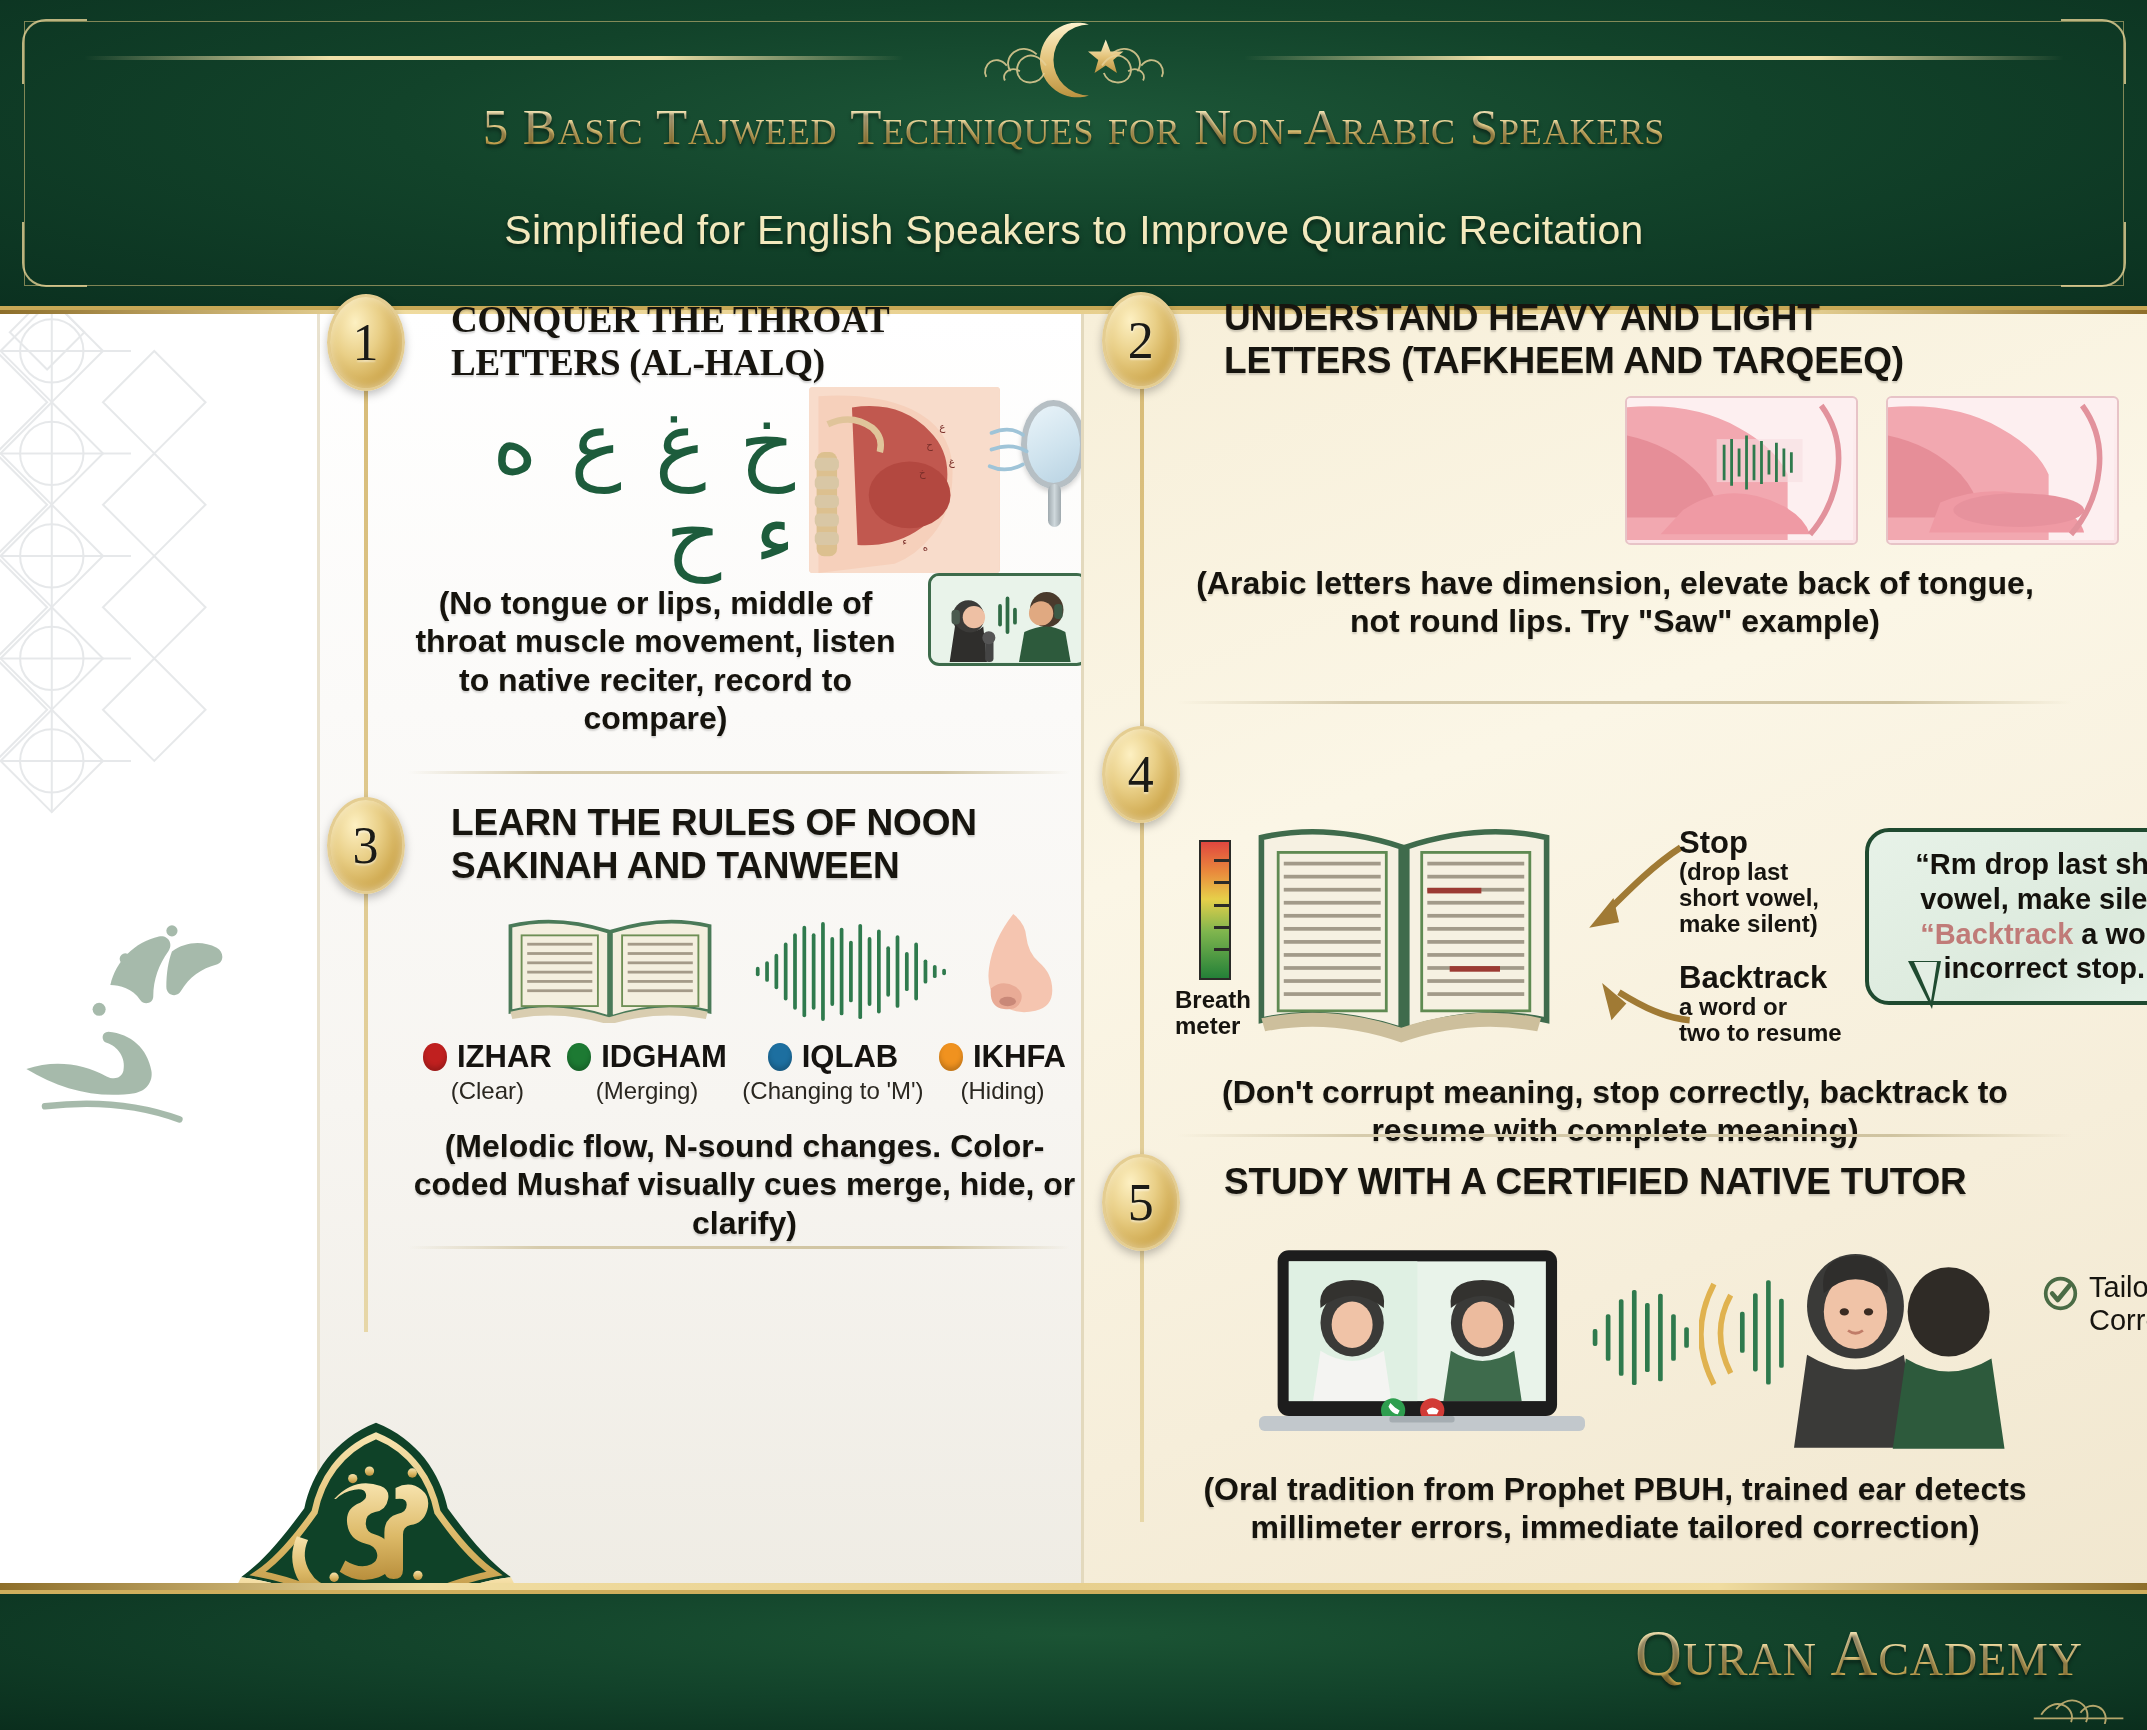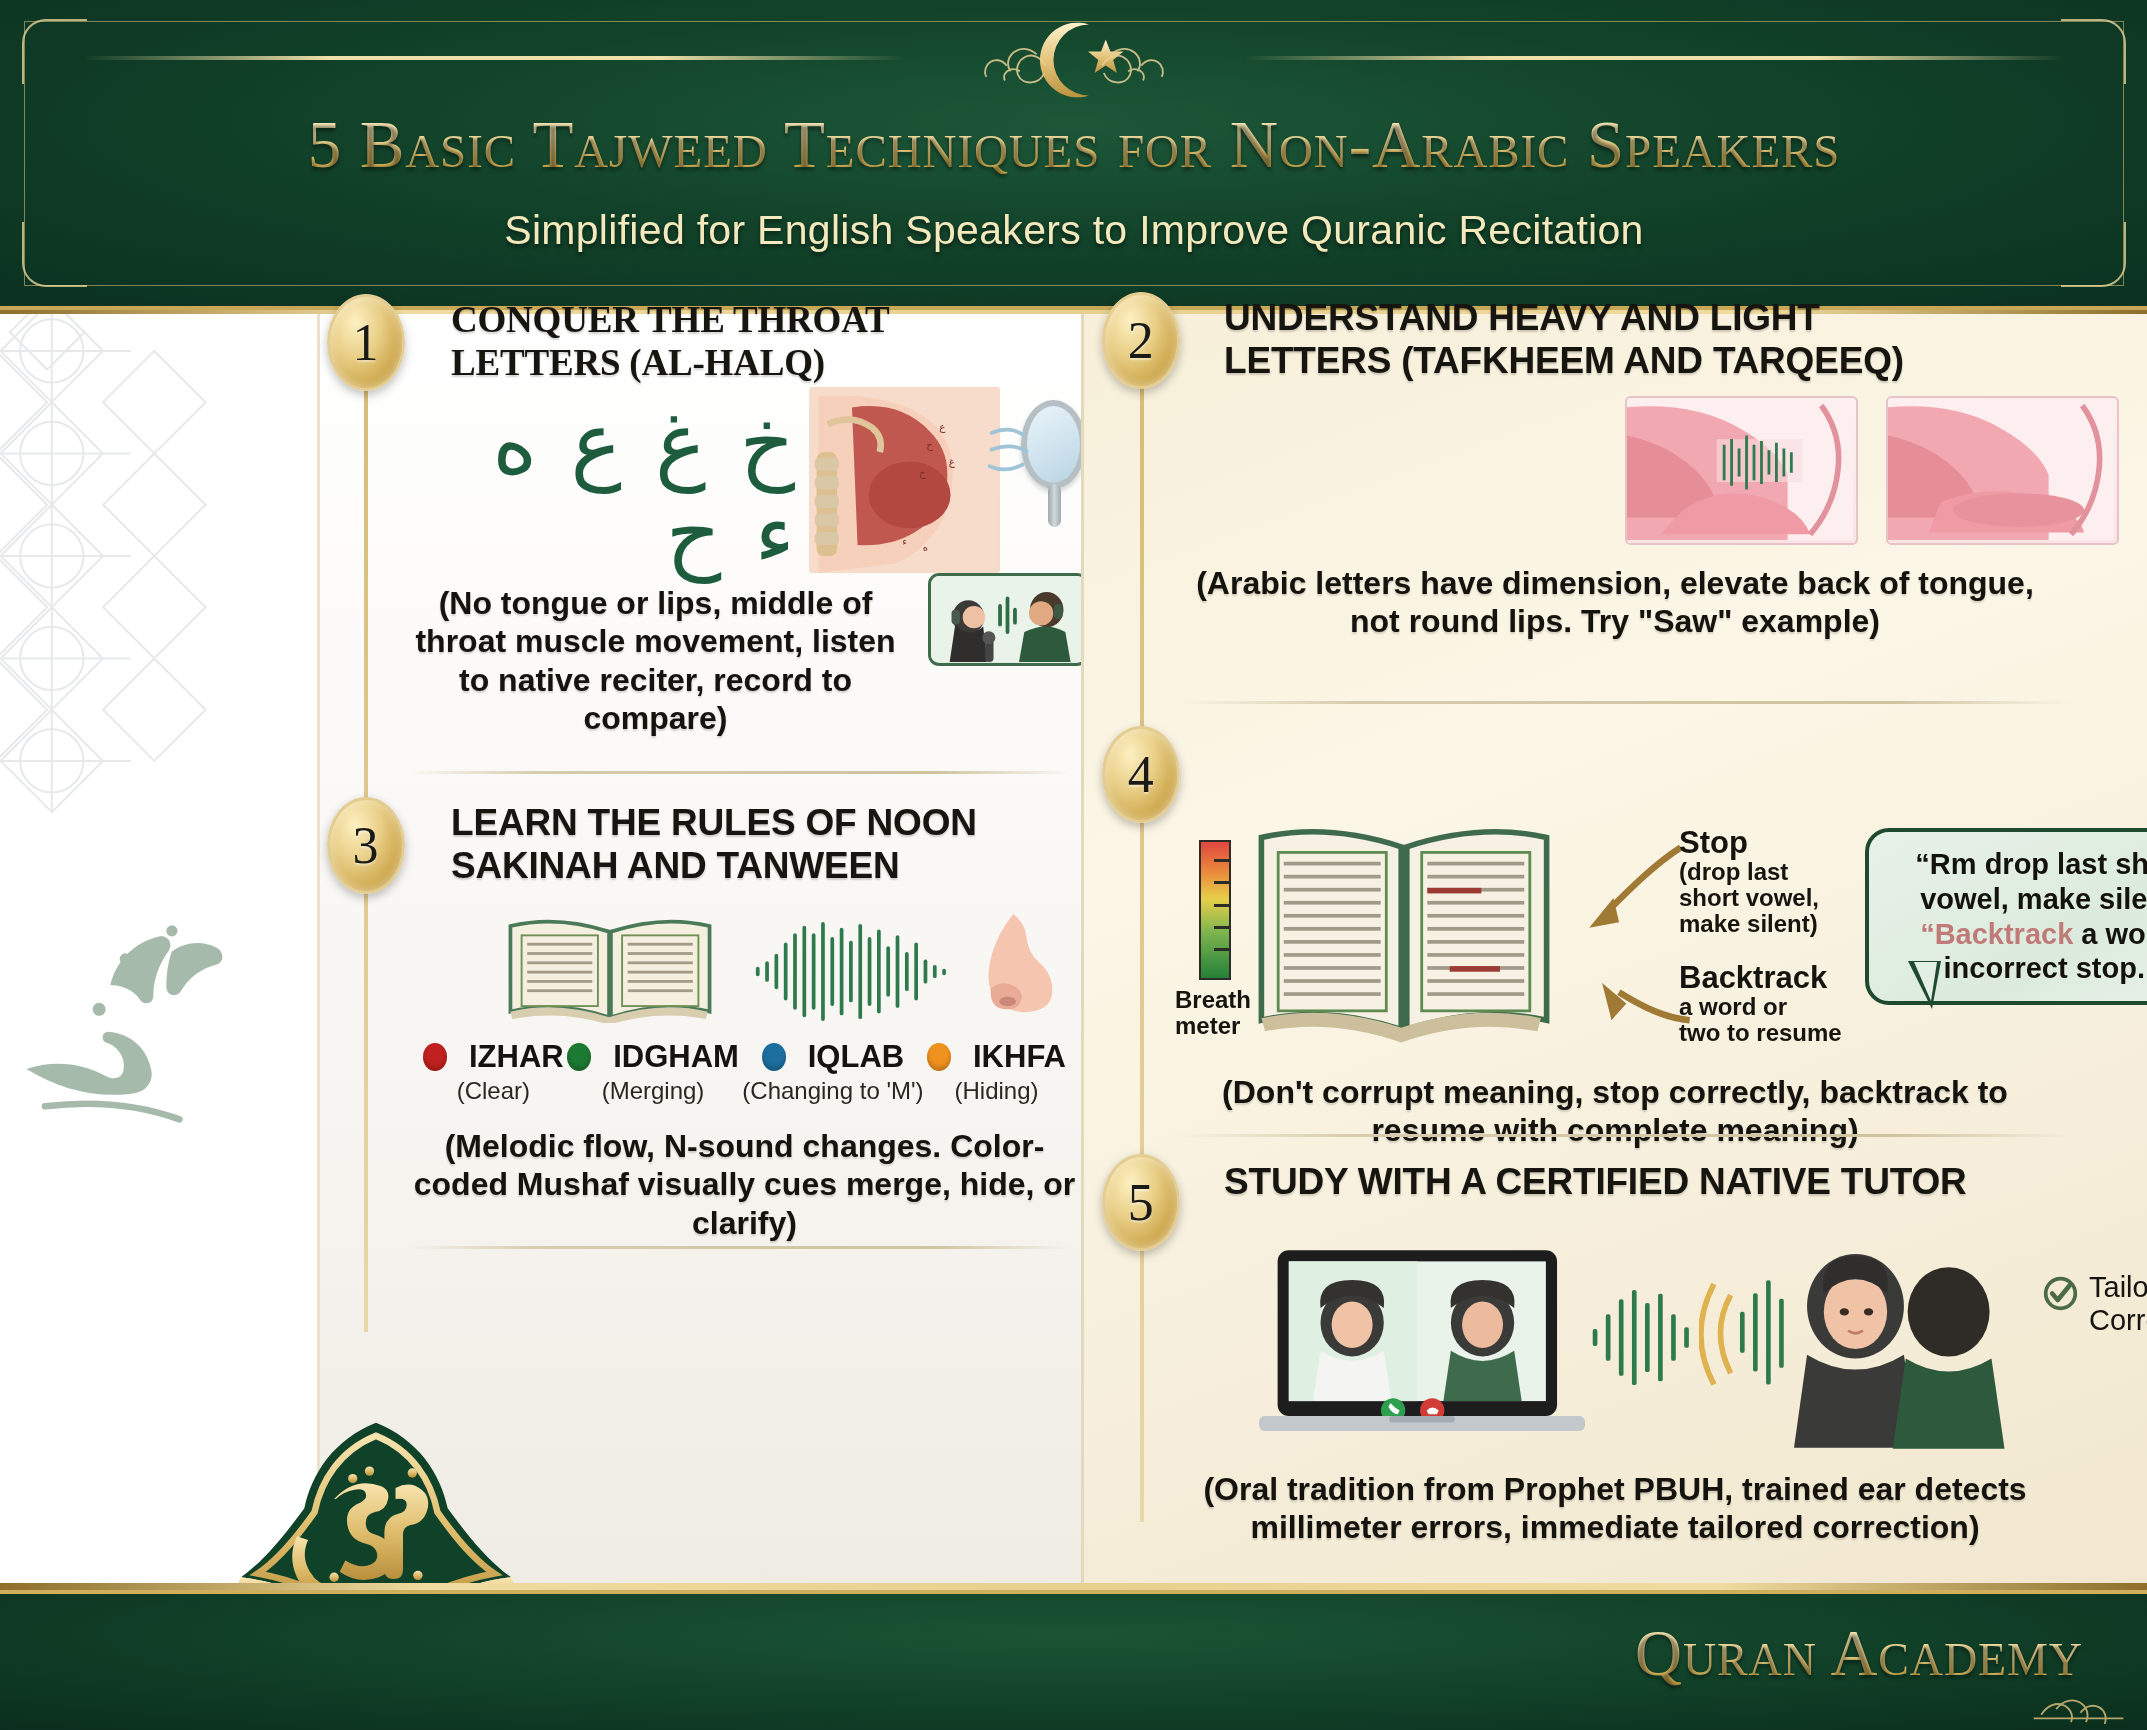--- a/index.html
+++ b/index.html
@@ -45,24 +45,24 @@
   }
   .rule-l{ left:84px; width:820px; }
   .rule-r{ right:84px; width:820px; }
 
   .crest{
     position:absolute; left:50%; top:17px; transform:translateX(-50%);
     width:336px; height:86px;
   }
 
   .title{
-    position:absolute; left:0; right:0; top:111px;
+    position:absolute; left:0; right:0; top:102px;
     text-align:center;
     font-family:"Liberation Serif", serif;
-    font-size:67px; line-height:1;
+    font-size:51px; line-height:1;
     letter-spacing:0.9px;
     font-weight:400;
     background:linear-gradient(180deg,#fdf3cf 0%,#f2dc9e 38%,#d9b85f 70%,#c49c40 100%);
     -webkit-background-clip:text; background-clip:text; color:transparent;
     text-shadow:0 2.8px 3.7px rgba(0,0,0,.45);
     font-variant:small-caps;
   }
   .subtitle{
     position:absolute; left:0; right:0; top:207px;
     text-align:center;
@@ -171,21 +171,21 @@
 
   
   .lipbox{
     background:linear-gradient(180deg,#fdeff0,#fbe3e6);
     border:2.8px solid #e7c3c7; border-radius:5.6px;
   }
 
   
   .legend{ position:absolute; display:flex; gap:0; }
   .leg-item{ text-align:center; }
-  .leg-top{ display:flex; align-items:center; justify-content:center; gap:22px; }
+  .leg-top{ display:flex; align-items:center; justify-content:center; gap:10px; }
   .dot{ width:24px; height:28px; border-radius:50%; display:inline-block; box-shadow:inset 0 -3.7px 5.6px rgba(0,0,0,.2); }
   .leg-name{ font-size:31px; font-weight:bold; color:#151310; }
   .leg-sub{ font-size:24px; color:#2a2720; margin-top:1.9px; }
 
   
   .meter{
     position:absolute; width:32px; height:140px;
     background:linear-gradient(180deg,#e1473f 0%, #e98a3c 22%, #e6cf4a 42%, #7fb54e 66%, #248138 100%);
     border:2.8px solid #2b2b28;
   }

